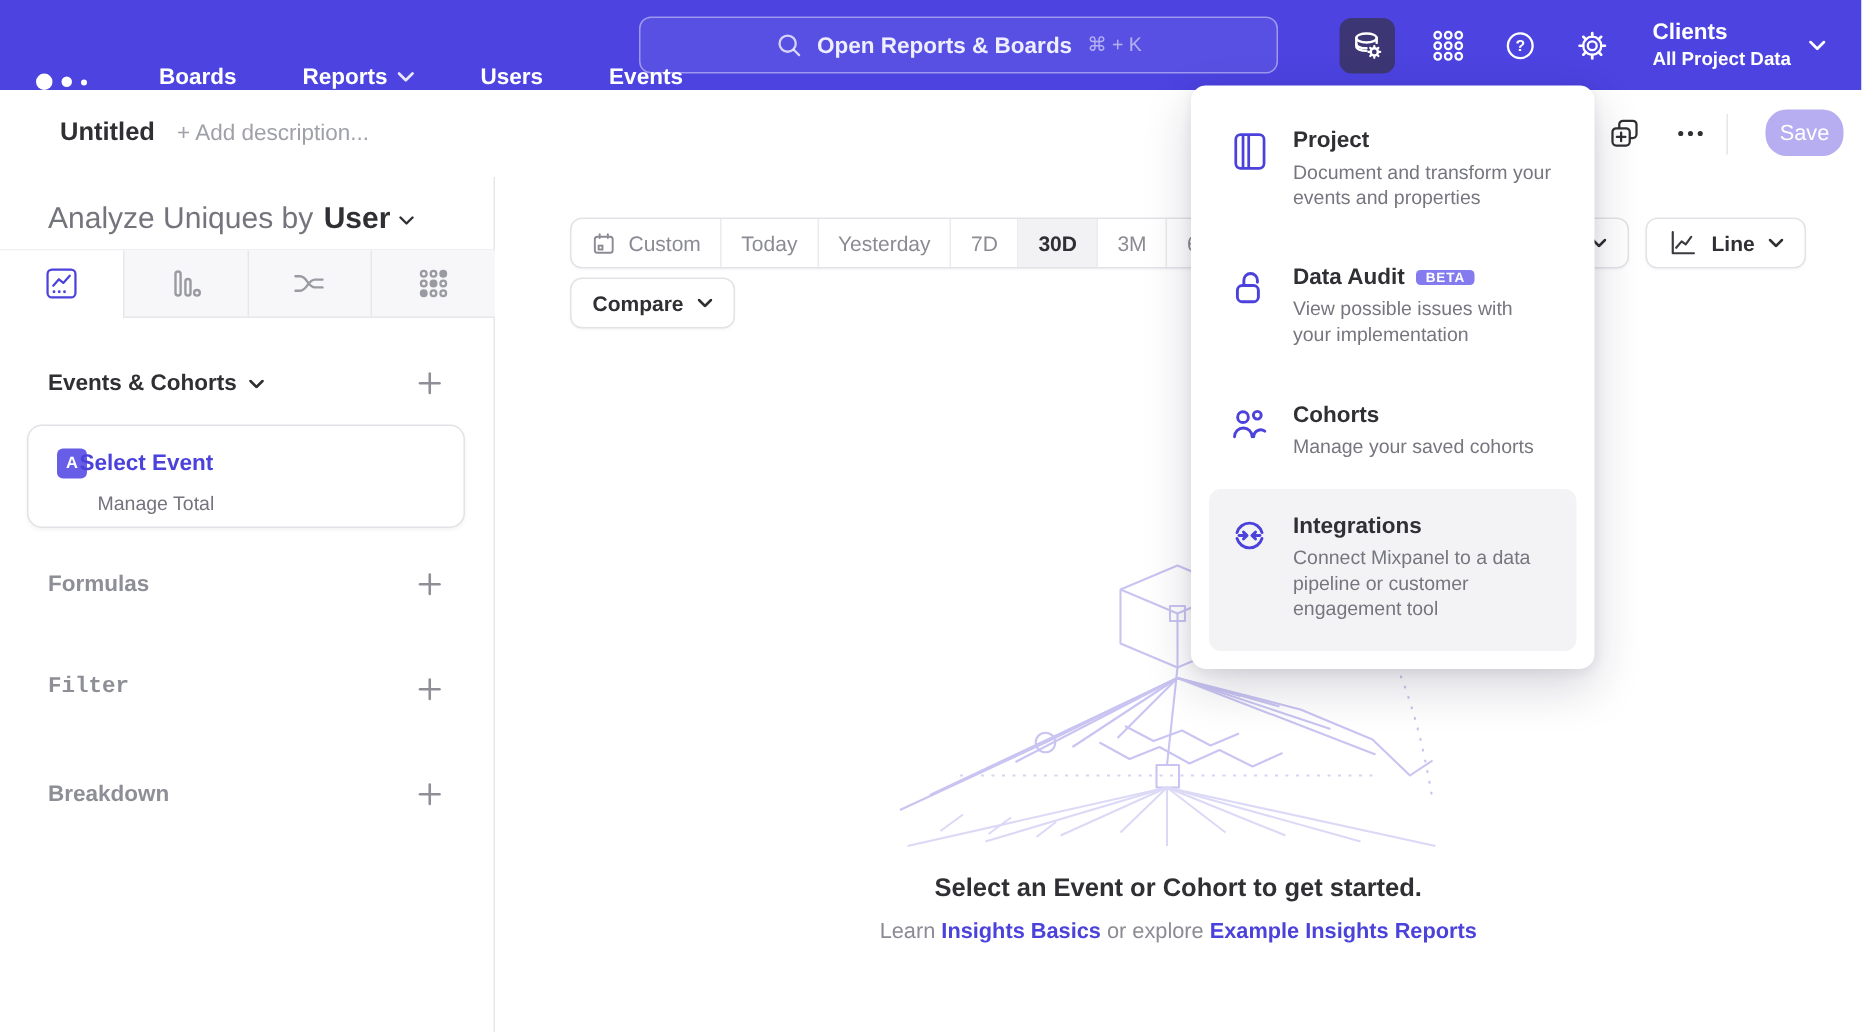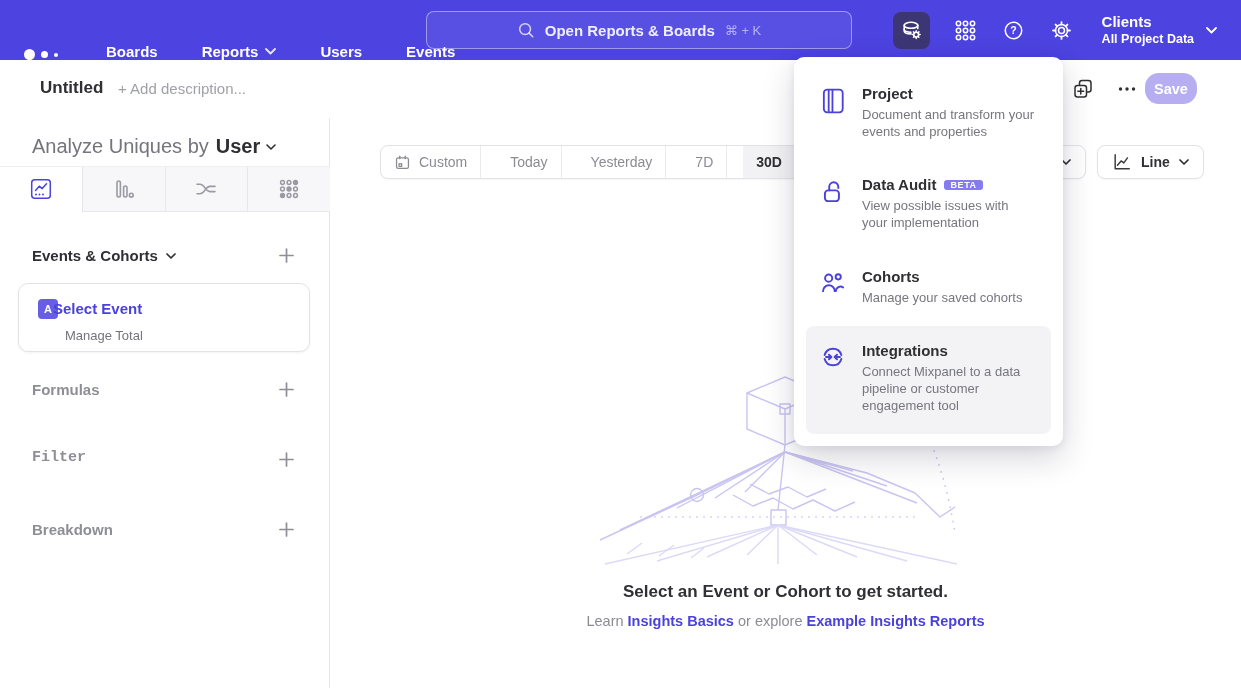--- a/index.html
+++ b/index.html
@@ -27,21 +27,21 @@
   .account svg { stroke:#fff; }
 
   
   .rheader { position:absolute; left:0; top:60px; width:1241px; height:58px; background:#fff; }
   .rtitle { position:absolute; left:40px; top:18px; font-size:17px; font-weight:700; color:#2f2f34; cursor:text; }
   .rdesc { position:absolute; left:118px; top:20px; font-size:15px; color:#9fa0a8; cursor:text; }
   .hicon { position:absolute; top:17px; width:24px; height:24px; color:#2f2f34; cursor:pointer; }
   .copybtn { left:1071px; }
   .morebtn { left:1115px; }
   .hdivider { position:absolute; left:1151px; top:16px; width:1px; height:27px; background:#e6e6ea; }
-  .savebtn { position:absolute; left:1145px; top:13px; width:52px; height:31px; background:#b6aef1; color:#fff; font-size:14.5px; font-weight:700; border:none; border-radius:14px; cursor:pointer; font-family:inherit; }
+  .savebtn { position:absolute; left:1177px; top:13px; width:52px; height:31px; background:#b6aef1; color:#fff; font-size:14.5px; font-weight:400; border:none; border-radius:14px; cursor:pointer; font-family:inherit; }
 
   
   .sidebar { position:absolute; left:0; top:118px; width:330px; bottom:0; background:#fff; border-right:1px solid #e7e7ea; }
   .analyze { position:absolute; left:32px; top:17px; font-size:20px; color:#74747d; display:flex; align-items:center; gap:7px; }
   .analyze .val { color:#2f2f34; font-weight:600; display:flex; align-items:center; gap:6px; cursor:pointer; }
   .analyze .val svg { stroke:#2f2f34; }
   .charttabs { position:absolute; left:0; top:48px; width:330px; height:46px; display:flex; border-top:1px solid #efeff2; }
   .ctab { flex:1; display:flex; align-items:center; justify-content:center; background:#f7f7f9; border-bottom:1px solid #e7e7ea; border-left:1px solid #e7e7ea; color:#9a9aa2; cursor:pointer; }
   .ctab:first-child { border-left:none; }
   .ctab.selected { background:#fff; border-bottom:1px solid transparent; color:#4b42dc; }
@@ -49,21 +49,21 @@
   .sec-head svg { stroke:#2f2f34; }
   .plusbtn { position:absolute; left:278px; width:17px; height:17px; color:#8e8e97; cursor:pointer; }
   .event-card { position:absolute; left:18px; top:165px; width:292px; height:69px; border:1px solid #e3e3e7; border-radius:10px; background:#fff; box-shadow:0 1px 3px rgba(20,20,40,.05); cursor:pointer; }
   .abadge { position:absolute; left:19px; top:15px; width:20px; height:20px; background:#675de6; border-radius:4px; color:#fff; font-size:11px; font-weight:700; display:flex; align-items:center; justify-content:center; }
   .ec-title { position:absolute; left:34px; top:16px; font-size:15px; font-weight:600; color:#4b42dc; }
   .ec-sub { position:absolute; left:46px; top:44px; font-size:13px; color:#74747d; }
   .side-row-label { position:absolute; left:32px; font-size:15px; font-weight:600; color:#8e8e97; }
 
   
   .canvas { position:absolute; left:330px; top:118px; right:0; bottom:0; background:#fff; }
-  .segctl { position:absolute; left:50px; top:27px; height:34px; display:flex; align-items:stretch; border:1px solid #e3e3e7; border-radius:8px; background:#fff; overflow:hidden; box-shadow:0 1px 2px rgba(20,20,40,.04);gap:16px; }
+  .segctl { position:absolute; left:50px; top:27px; height:34px; display:flex; align-items:stretch; border:1px solid #e3e3e7; border-radius:8px; background:#fff; overflow:hidden; box-shadow:0 1px 2px rgba(20,20,40,.04); }
   .seg { display:flex; align-items:center; justify-content:center; gap:8px; padding:0 13px; font-size:14px; color:#8b8b94; border-right:1px solid #ebebee; cursor:pointer; white-space:nowrap; }
   .seg:last-child { border-right:none; }
   .seg.selected { background:#f2f2f4; color:#2f2f34; font-weight:700; }
   .seg svg { stroke:#8b8b94; }
   .pillbtn { position:absolute; height:34px; display:flex; align-items:center; gap:9px; padding:0 14px; border:1px solid #e3e3e7; border-radius:8px; background:#fff; font-size:14px; font-weight:600; color:#2f2f34; cursor:pointer; box-shadow:0 1px 2px rgba(20,20,40,.04); }
   .pillbtn svg.chev { stroke:#2f2f34; }
   .comparebtn { left:50px; top:67px; }
   .intervalbtn { left:660px; top:27px; width:96px; justify-content:flex-end; z-index:1; }
   .linebtn { left:767px; top:27px; z-index:2; }
   .linebtn .licon { color:#3a3a40; }
@@ -329,20 +329,26 @@
         <span>30D</span>
       </div>
     <div class="seg">
         <span>3M</span>
       </div>
     <div class="seg">
         <span>6M</span>
       </div>
   </div>
 
+  <div class="pillbtn comparebtn">
+    <span>Compare</span>
+    <svg class="chev" width="10" height="6" viewBox="0 0 10 6" fill="none" stroke-width="1.7" stroke-linecap="round" stroke-linejoin="round">
+        <polyline points="1,1 5,5 9,1"></polyline>
+      </svg>
+  </div>
 
   <div class="pillbtn intervalbtn">
     <svg class="chev" width="10" height="6" viewBox="0 0 10 6" fill="none" stroke-width="1.7" stroke-linecap="round" stroke-linejoin="round">
         <polyline points="1,1 5,5 9,1"></polyline>
       </svg>
   </div>
 
   <div class="pillbtn linebtn">
     <svg class="licon" width="20" height="20" viewBox="0 0 22 22" fill="none" stroke="currentColor" stroke-width="1.6" stroke-linecap="round" stroke-linejoin="round">
         <path d="M3.5,3 V18.5 H19"></path>

